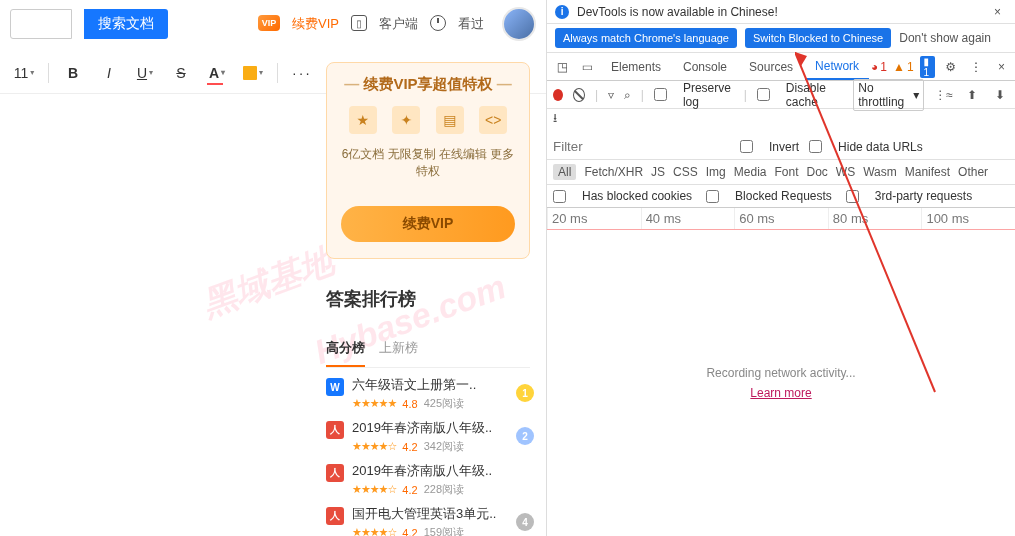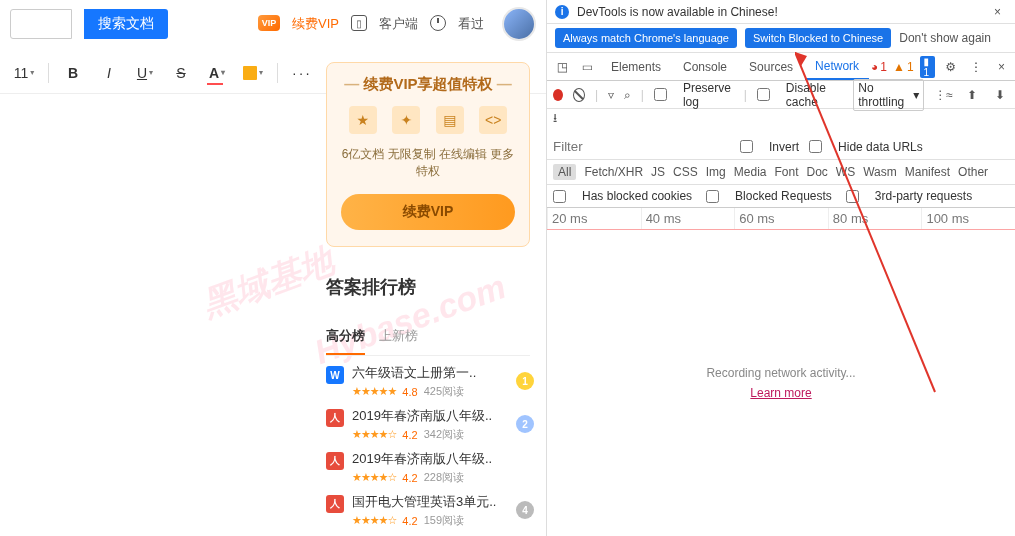--- a/index.html
+++ b/index.html
@@ -25,21 +25,21 @@
   .A-color{position:relative;font-weight:bold}
   .A-color::after{content:"";position:absolute;bottom:3px;left:6px;right:10px;height:2px;background:#ff4d4f}
   .highlight{width:14px;height:14px;background:#faad14;border-radius:1px}
   .more{letter-spacing:2px}
   .right-col{position:absolute;top:62px;right:0;width:220px;padding:0 16px 0 0}
   .vip-card{background:#fff6ec;border:1px solid #ffd9a8;border-radius:8px;padding:12px 14px 16px;margin-bottom:28px}
   .vip-title{text-align:center;color:#b26a1b;font-weight:bold;font-size:15px;margin-bottom:12px}
   .vip-dash{color:#d9b27c}
   .vip-icons{display:flex;justify-content:space-around;margin-bottom:12px}
   .vip-ic{width:28px;height:28px;background:#ffe6c2;border-radius:4px;display:flex;align-items:center;justify-content:center;color:#c9821f;font-size:14px}
-  .vip-desc{text-align:center;font-size:12px;color:#8a6d3b;margin-bottom:14px}
+  .vip-desc{text-align:center;font-size:12px;color:#8a6d3b;margin-bottom:26px}
   .vip-btn{display:block;width:100%;background:linear-gradient(90deg,#ffb347,#ff9a1f);border:none;border-radius:20px;height:36px;color:#8a4a00;font-weight:bold;font-size:14px;cursor:pointer}
   .rank-title{font-size:18px;font-weight:bold;margin-bottom:28px}
   .rank-tabs{display:flex;gap:14px;border-bottom:1px solid #eee;margin-bottom:8px}
   .rank-tab{padding-bottom:8px;font-size:13px;cursor:pointer;color:#999}
   .rank-tab.active{color:#333;font-weight:bold;border-bottom:2px solid #ff6a00}
   .rank-item{display:flex;align-items:flex-start;gap:8px;margin-bottom:8px;position:relative;cursor:pointer}
   .doc-ic{width:18px;height:18px;border-radius:3px;color:#fff;font-size:10px;font-weight:bold;display:flex;align-items:center;justify-content:center;flex-shrink:0;margin-top:2px}
   .doc-w{background:#1677ff}
   .doc-p{background:#e74c3c}
   .rank-body{flex:1;min-width:0}

